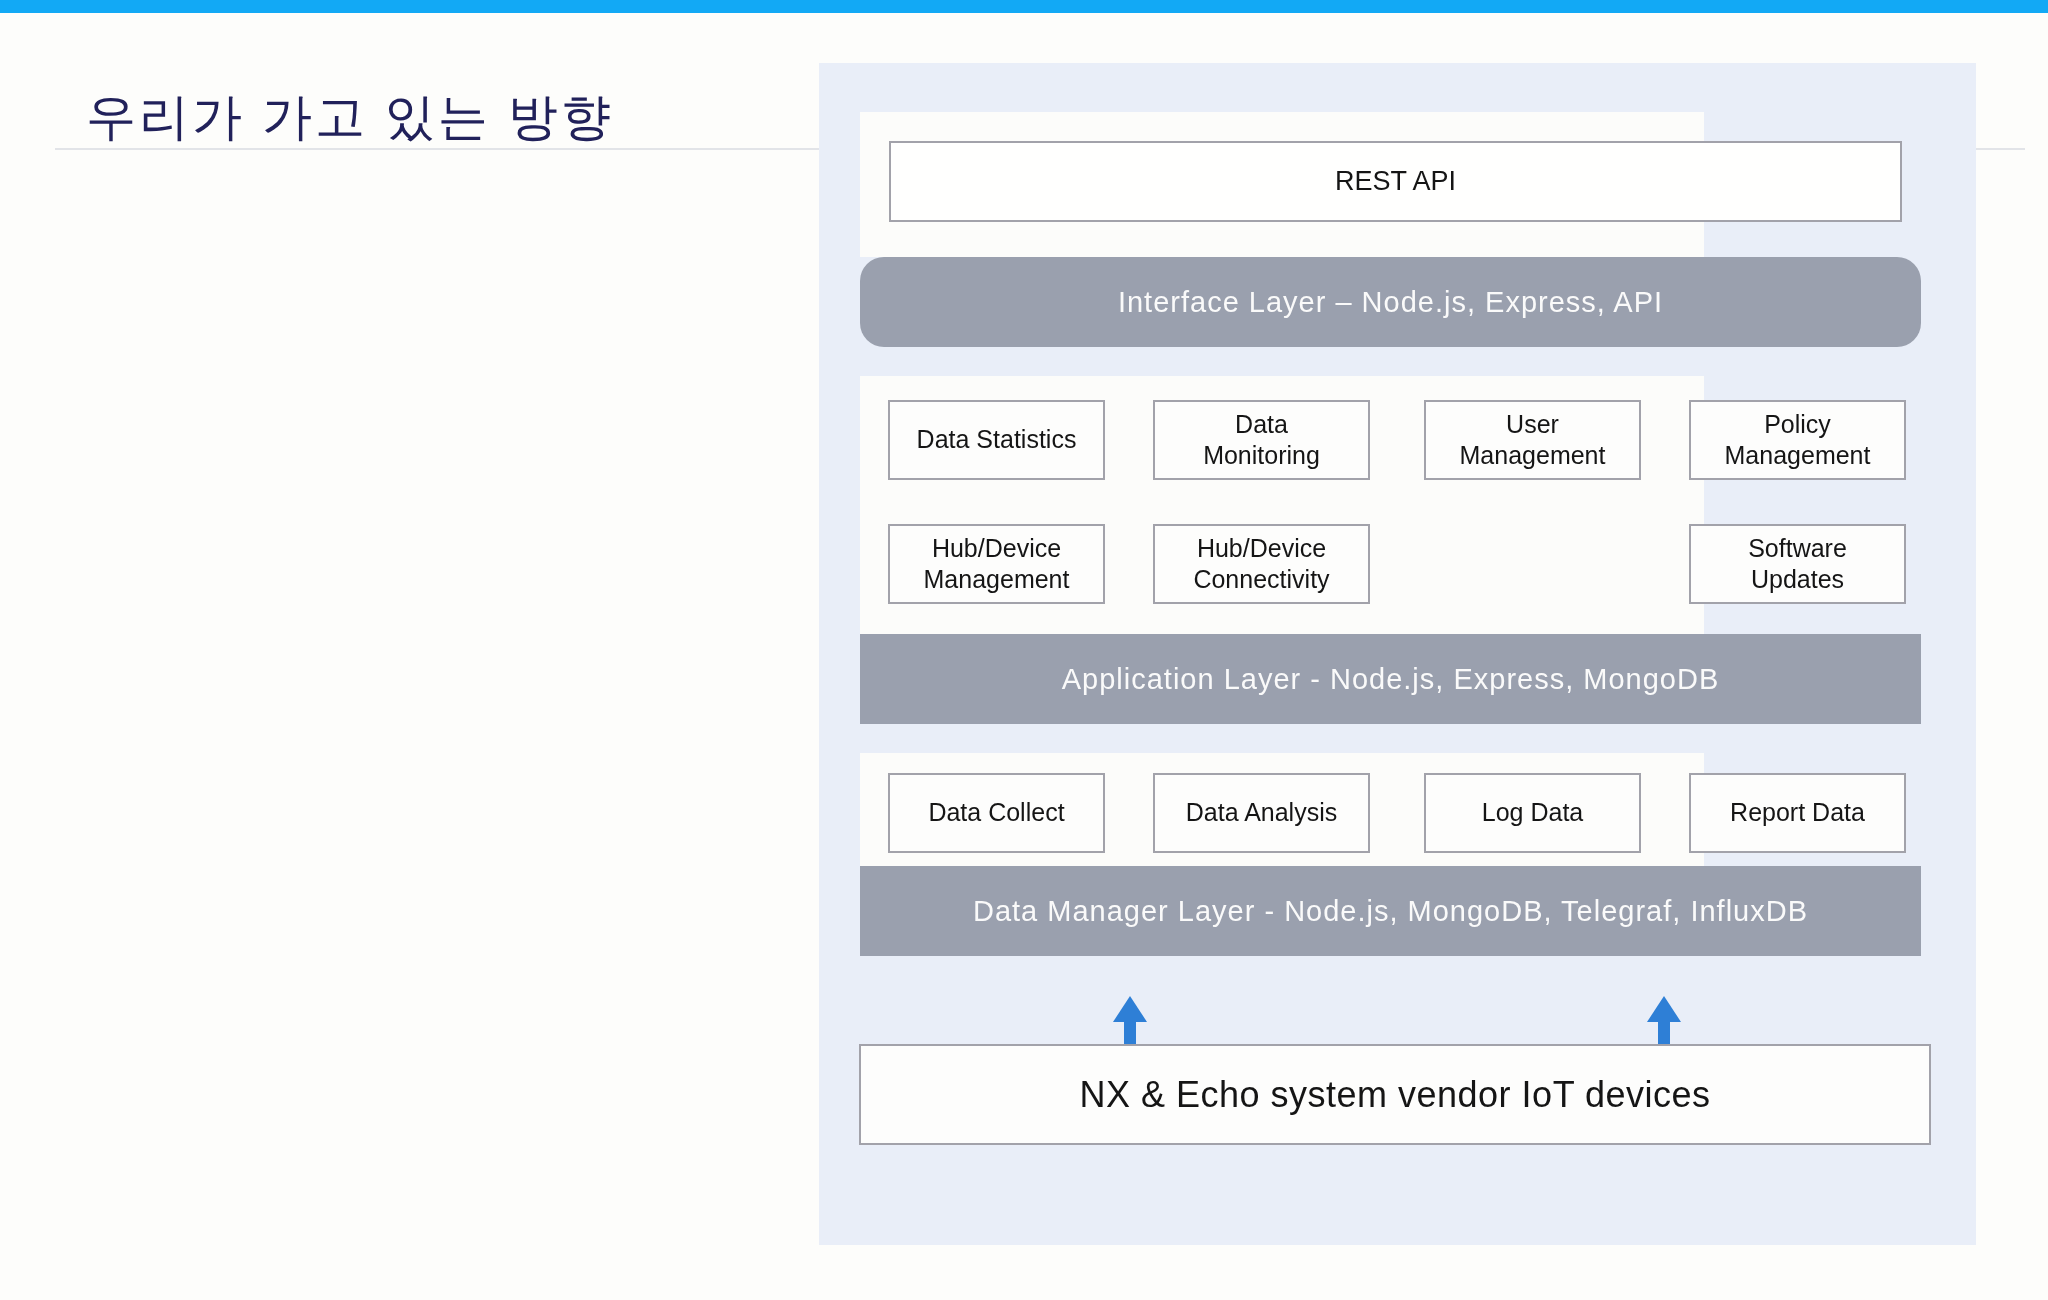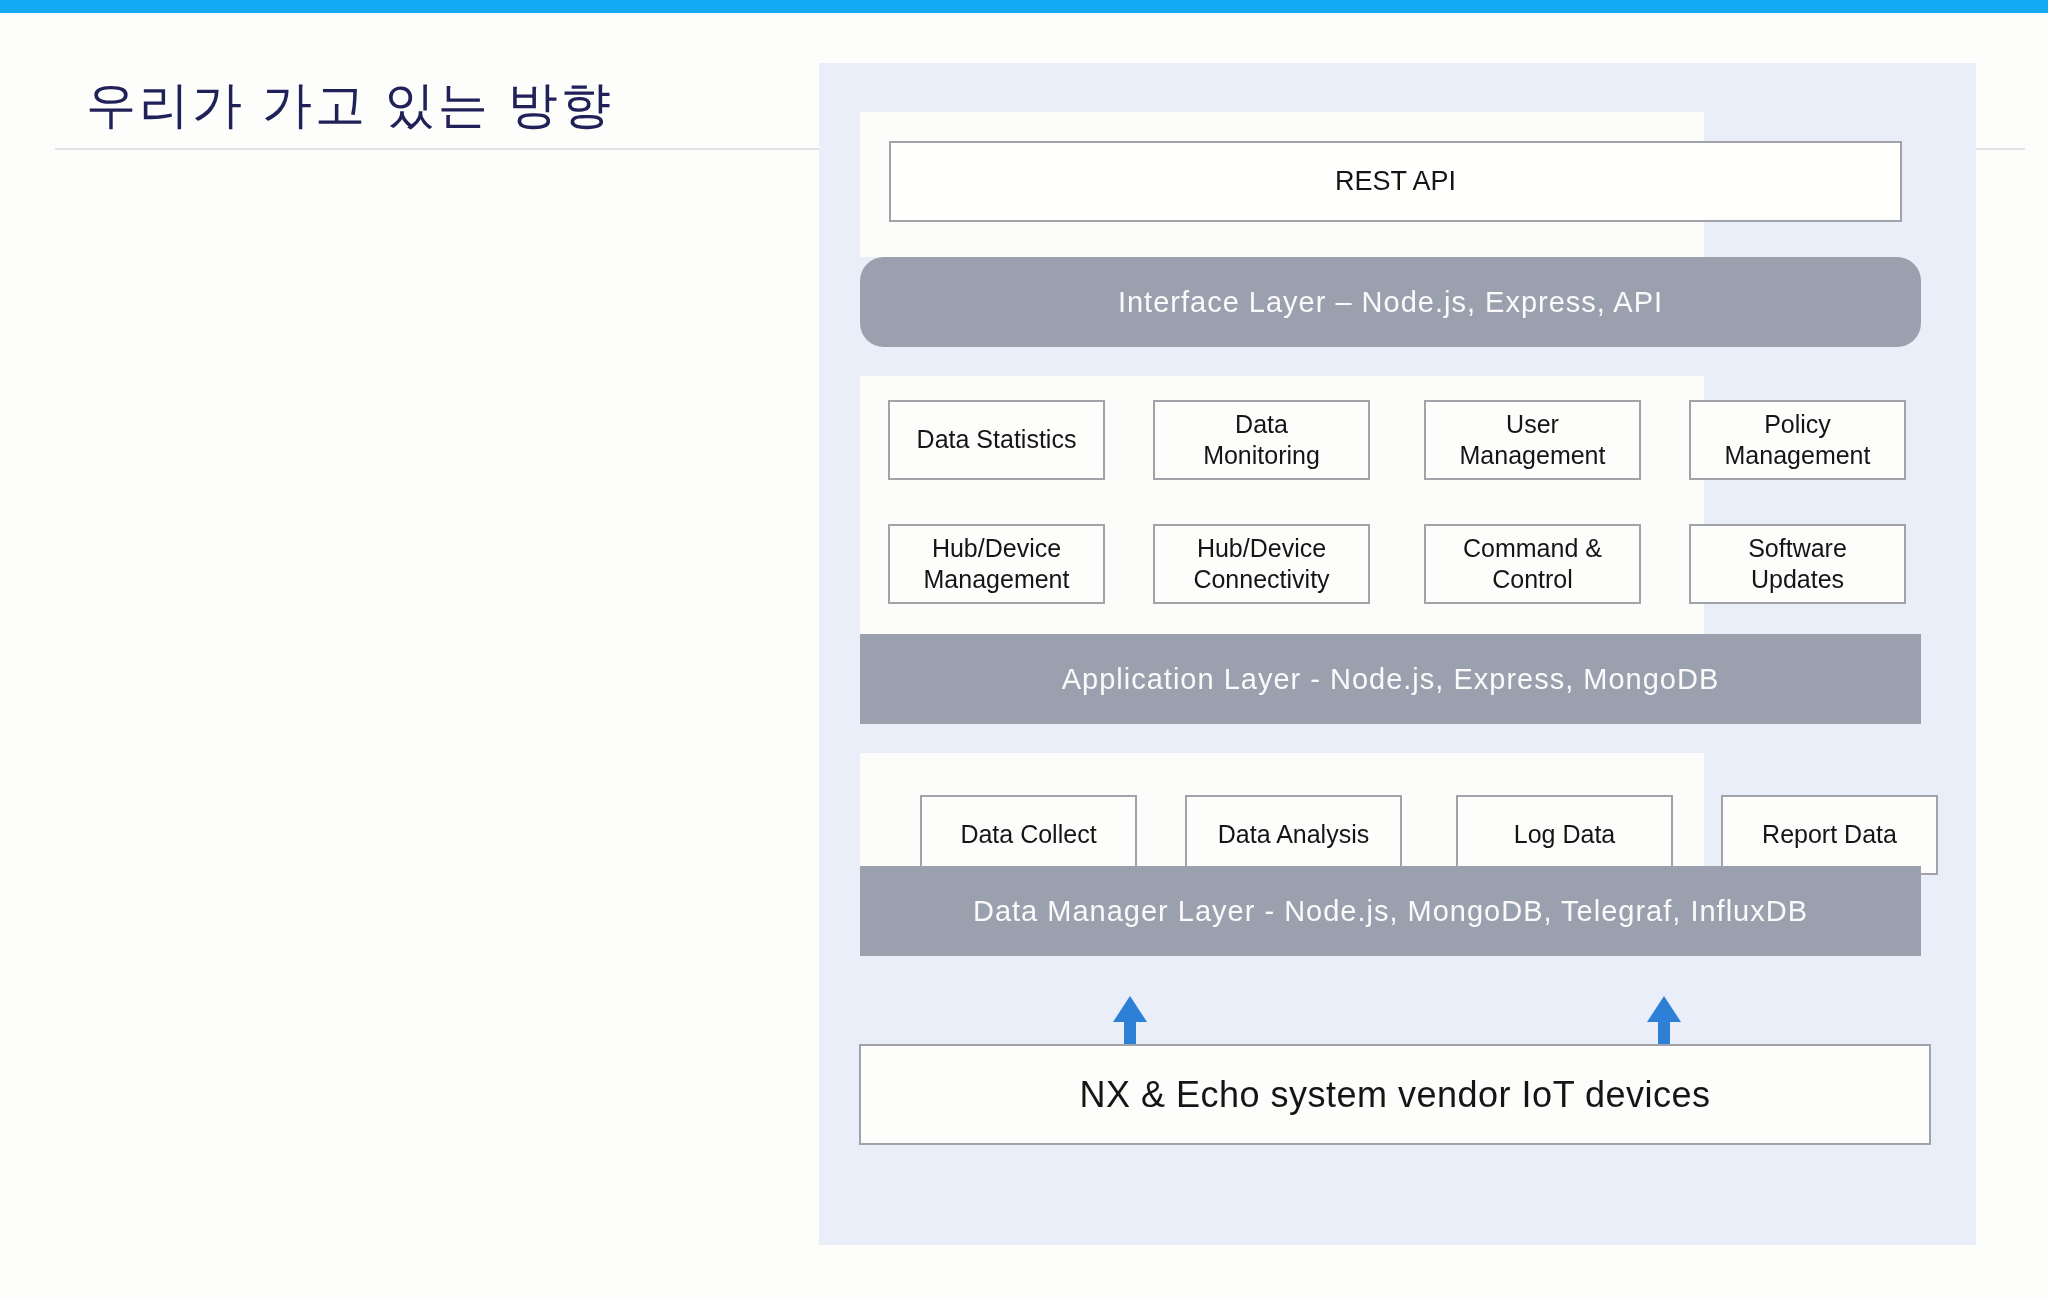--- a/index.html
+++ b/index.html
@@ -15,21 +15,21 @@
   .abs { position: absolute; }
 
   
   #top-bar {
     left: 0; top: 0; width: 2048px; height: 13px;
     background: var(--accent, #12a9f5);
   }
 
   
   #slide-title {
-    left: 86px; top: 72px;
+    left: 86px; top: 84px;
     font-size: 50px;
     letter-spacing: 3px;
     color: var(--title-text, #21215a);
     white-space: nowrap;
   }
 
   
   #title-underline {
     left: 55px; top: 148px; width: 1970px; height: 2px;
     background: var(--underline, #e2e4e8);
@@ -72,21 +72,21 @@
     border: 2px solid var(--box-border, #a2a2aa);
     color: var(--box-text, #151515);
     font-size: 25px;
     line-height: 1.26;
     display: flex; align-items: center; justify-content: center;
     text-align: center;
     white-space: pre-line;
   }
   .row-1 { top: 24px; }
   .row-2 { top: 136px; margin-top: 12px; }
-  .row-d { top: 42px; margin-left: 32px; }
+  .row-d { top: 20px; }
   .col-1 { left: 28px; }
   .col-2 { left: 293px; }
   .col-3 { left: 564px; }
   .col-4 { left: 829px; }
 
   #rest-api-box {
     box-sizing: border-box;
     left: 29px; top: 29px; width: 1013px; height: 81px;
     background: #fffffe;
     border: 2px solid var(--box-border, #a2a2aa);
@@ -133,22 +133,20 @@
 Monitoring</div>
     <div class="layer-box row-1 col-1">Data Statistics</div>
     <div class="layer-box row-1 col-3">User
 Management</div>
     <div class="layer-box row-1 col-4">Policy
 Management</div>
     <div class="layer-box row-2 col-1">Hub/Device
 Management</div>
     <div class="layer-box row-2 col-2">Hub/Device
 Connectivity</div>
-    <div class="layer-box row-2 col-3">Command &amp;
-Control</div>
     <div class="layer-box row-2 col-4">Software
 Updates</div>
   </div>
 
   <div id="bar-application" class="abs layer-bar">Application Layer - Node.js, Express, MongoDB</div>
 
   <div id="section-data" class="abs white-section">
     <div class="layer-box row-d col-1">Data Collect</div>
     <div class="layer-box row-d col-2">Data Analysis</div>
     <div class="layer-box row-d col-3">Log Data</div>

